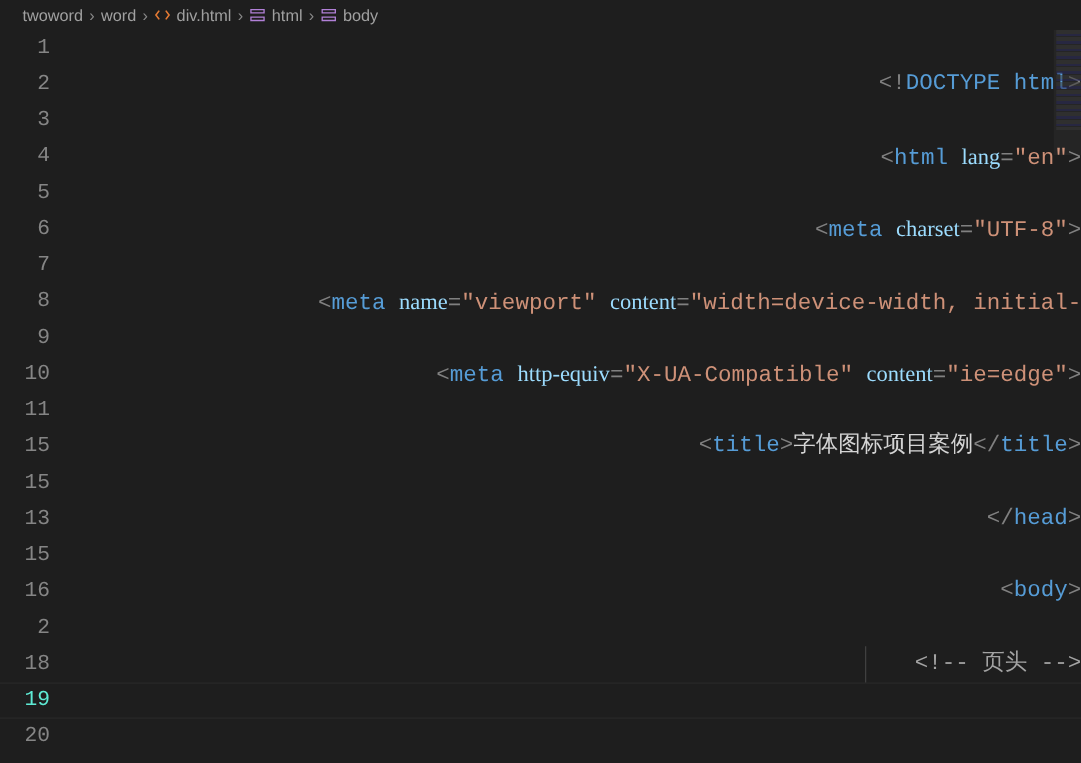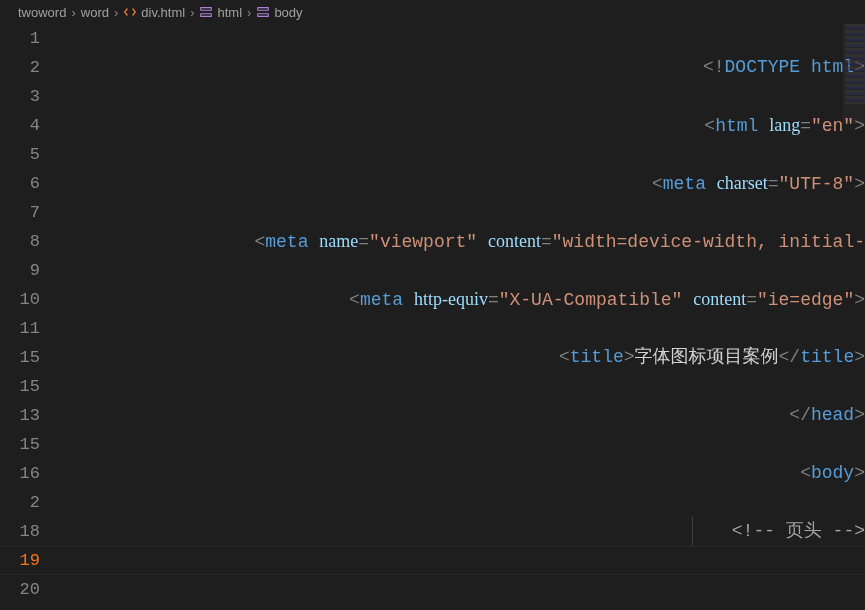--- a/index.html
+++ b/index.html
@@ -34,21 +34,21 @@
   }
   .gutter {
     width: 62px;
     text-align: right;
     padding-right: 22px;
     color: #858585;
     user-select: none;
     line-height: 29px;
     font-size: 17px;
   }
-  .gutter .ln.current { color: #f97316; margin-left: 12px; }
+  .gutter .ln.current { color: #5eead4; margin-left: 12px; }
   .code {
     flex: 1;
     line-height: 29px;
     white-space: pre;
     position: relative;
   }
   .code-line { height: 29px; text-align: right; }
   
   .pun { color: #808080; }        
   .tag { color: #569cd6; }        

